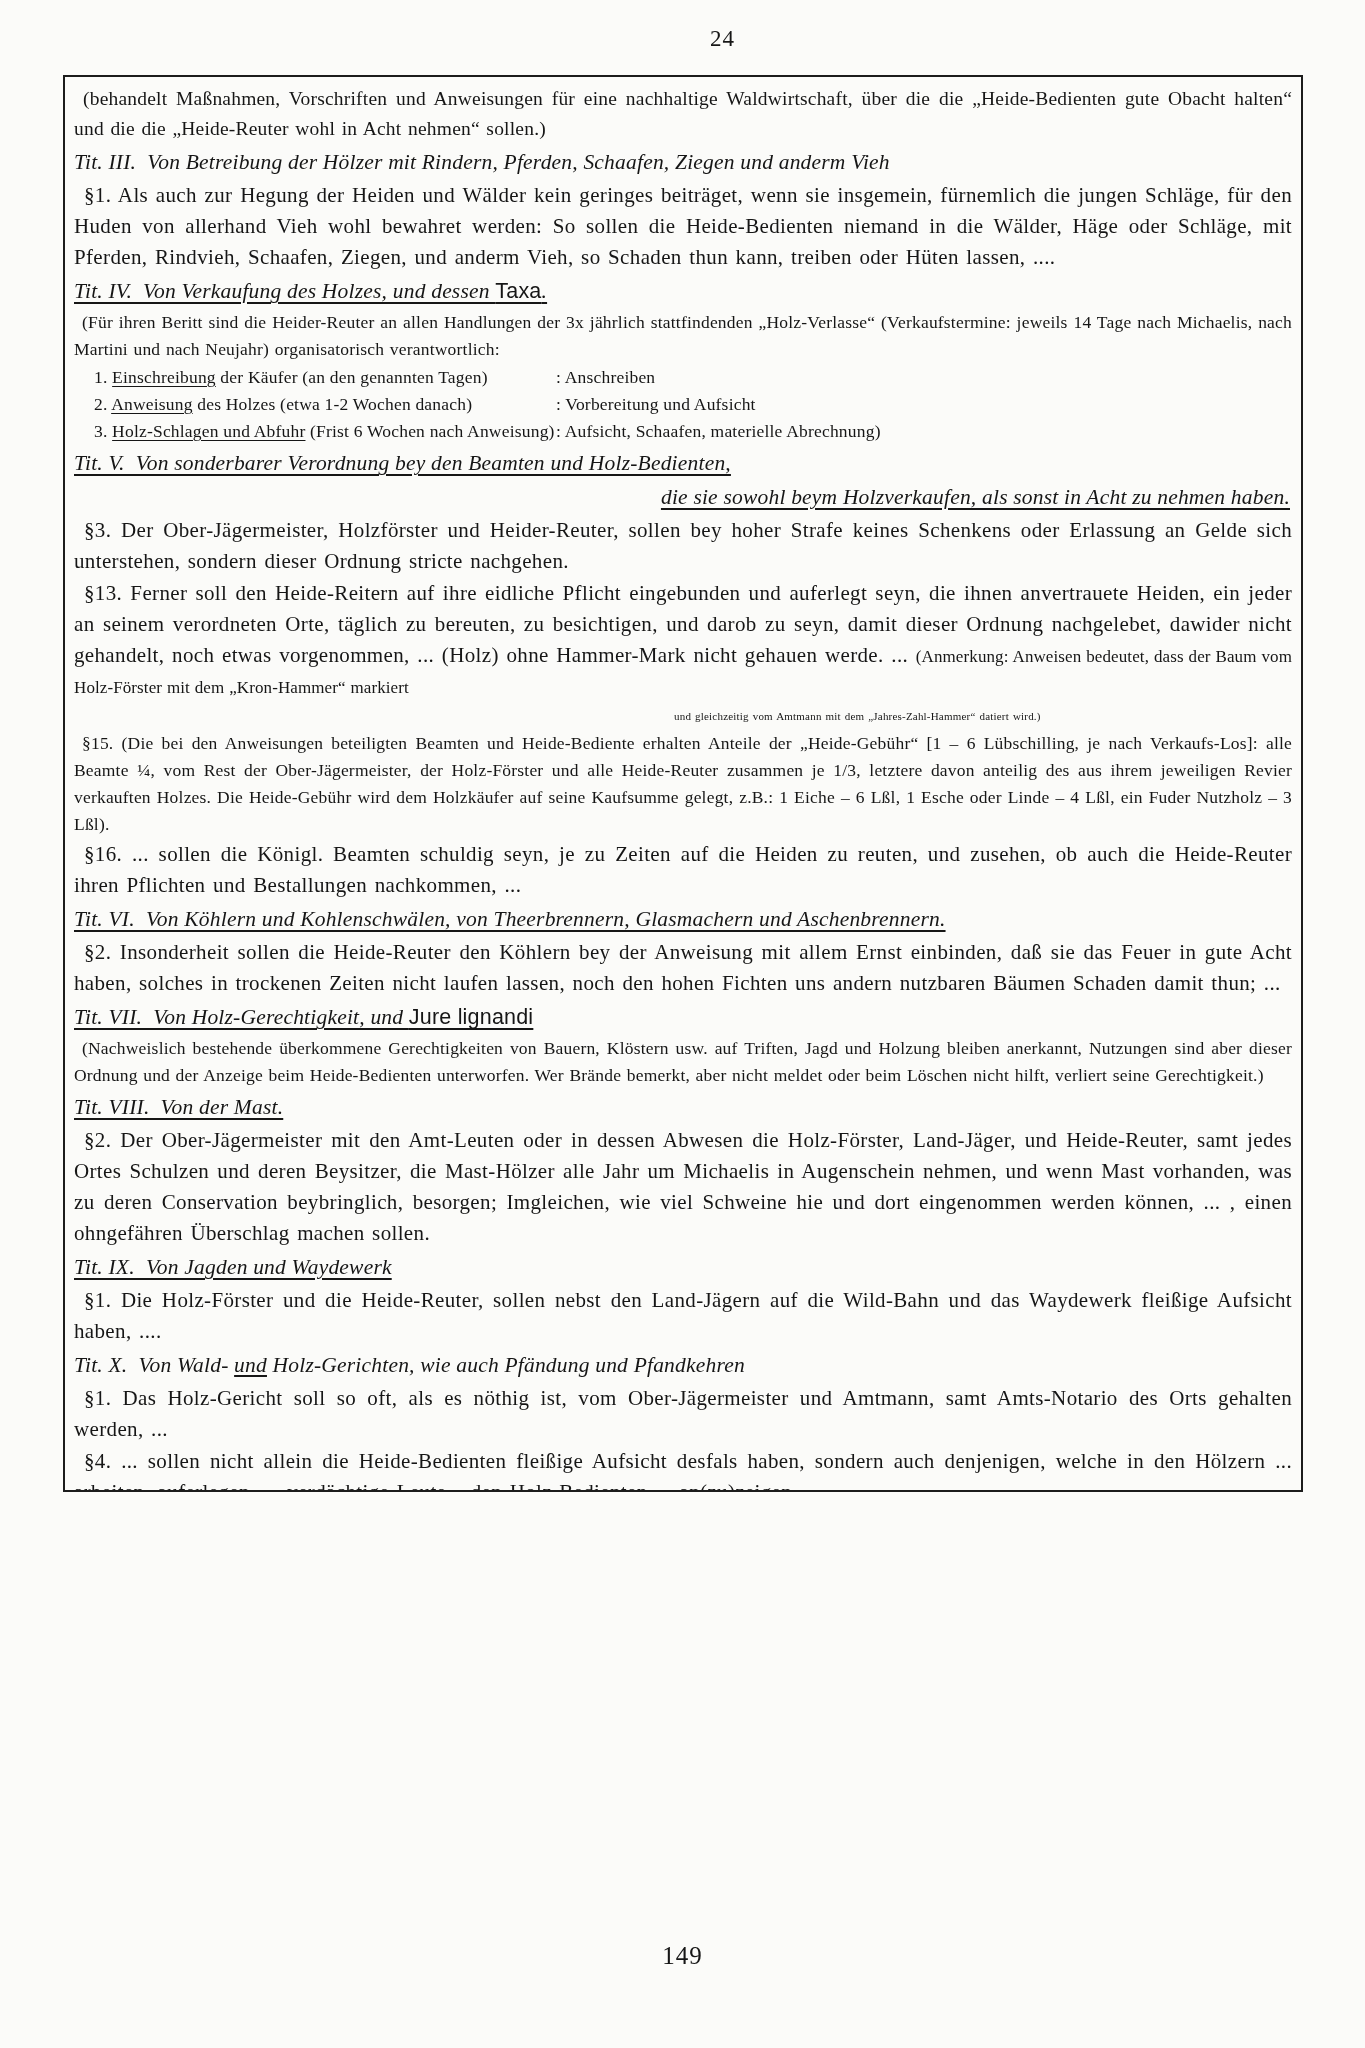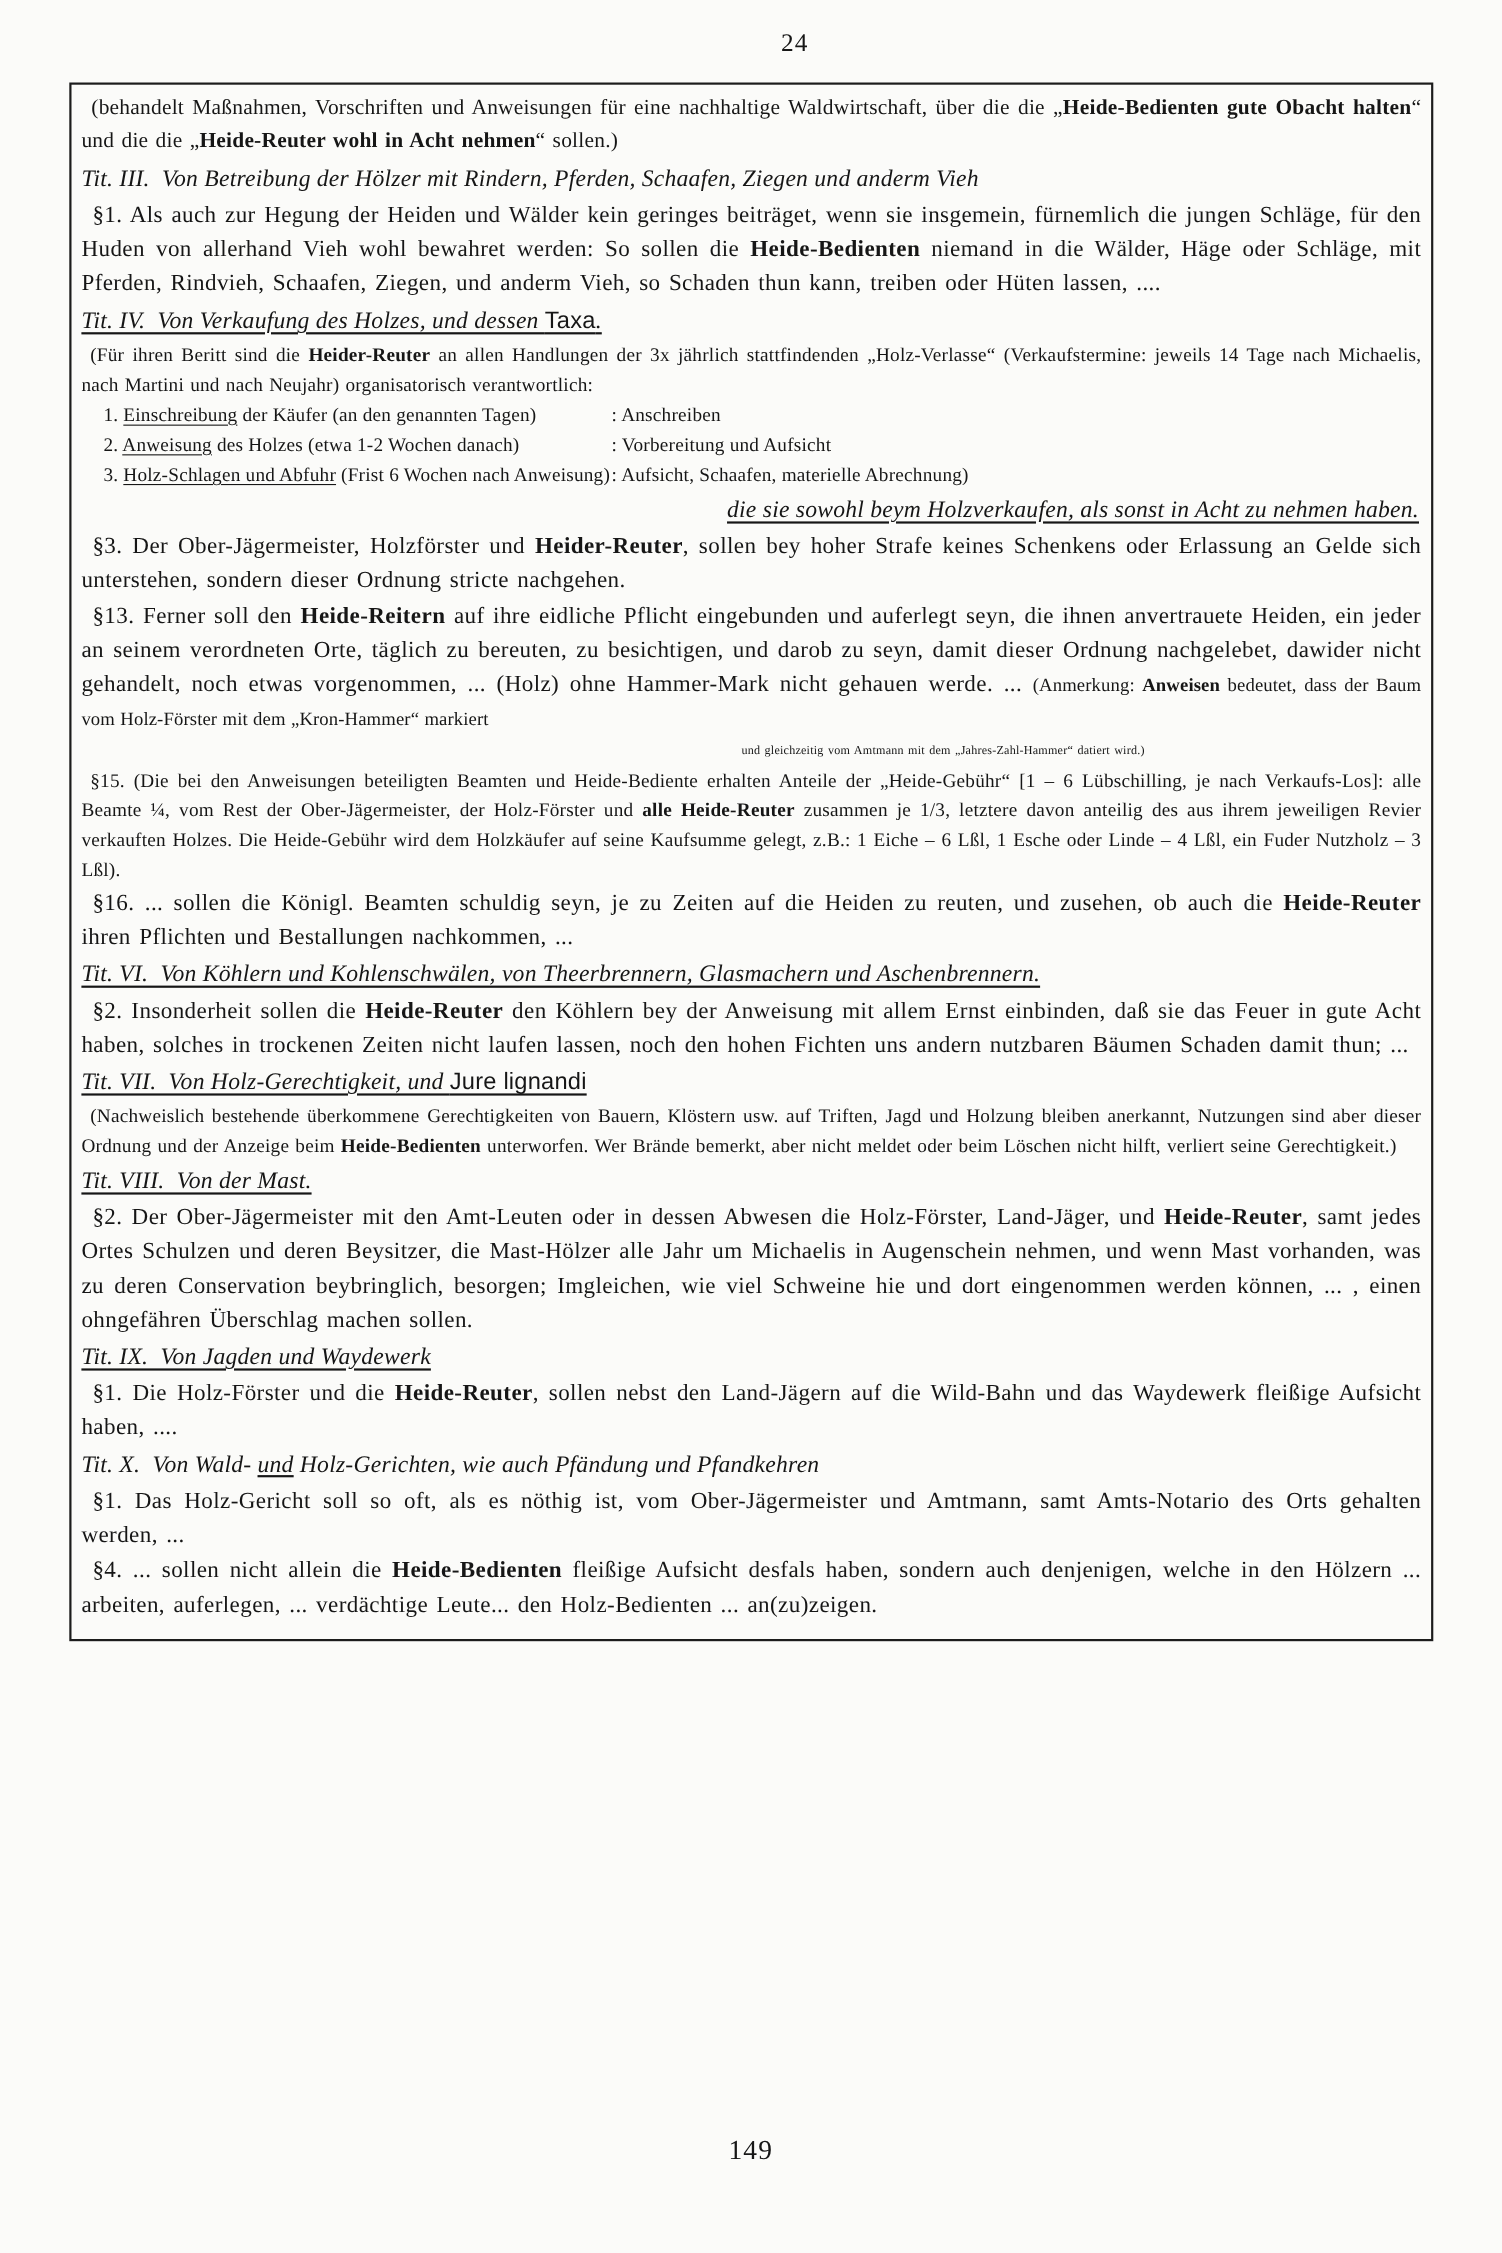--- a/index.html
+++ b/index.html
@@ -44,21 +44,21 @@
   }
   .note-cont{
     margin-left:600px;text-indent:0;text-align:left;font-size:11px;line-height:26px;
   }
   .listrow{
     display:flex;font-size:17.5px;line-height:27px;
     padding-left:20px;letter-spacing:0.2px;
   }
   .list-left{flex:0 0 462px;}
   .list-right{flex:1;}
-  .sg-b{font-weight:bold;}
+  .sg-b{font-weight:normal;}
   .sg-u{text-decoration:underline;text-underline-offset:3px;}
   .sg-sm{font-size:17px;line-height:27px;letter-spacing:0.1px;word-spacing:0.5px;}
   .sg-sans{font-family:"Liberation Sans","DejaVu Sans",sans-serif;font-style:normal;}
 </style>
 </head>
 <body>
 
 <div class="pagenum-top">24</div>
 
 <div class="frame">
@@ -73,20 +73,21 @@
         <span class="list-right">: Anschreiben</span>
       </div>
       <div class="block listrow">
         <span class="list-left"><span>2. </span><span class="sg-u">Anweisung</span><span> des Holzes (etwa 1-2 Wochen danach)</span></span>
         <span class="list-right">: Vorbereitung und Aufsicht</span>
       </div>
       <div class="block listrow">
         <span class="list-left"><span>3. </span><span class="sg-u">Holz-Schlagen und Abfuhr</span><span> (Frist 6 Wochen nach Anweisung)</span></span>
         <span class="list-right">: Aufsicht, Schaafen, materielle Abrechnung)</span>
       </div>
+      <div class="block heading u-all"><span>Tit. V.&nbsp; Von sonderbarer Verordnung bey den Beamten und Holz-Bedienten,</span></div>
       <div class="block heading u-all align-right"><span>die sie sowohl beym Holzverkaufen, als sonst in Acht zu nehmen haben.</span></div>
       <div class="block para"><span>§3. Der Ober-Jägermeister, Holzförster und </span><span class="sg-b">Heider-Reuter</span><span>, sollen bey hoher Strafe keines Schenkens oder Erlassung an Gelde sich unterstehen, sondern dieser Ordnung stricte nachgehen.</span></div>
       <div class="block para"><span>§13. Ferner soll den </span><span class="sg-b">Heide-Reitern</span><span> auf ihre eidliche Pflicht eingebunden und auferlegt seyn, die ihnen anvertrauete Heiden, ein jeder an seinem verordneten Orte, täglich zu bereuten, zu besichtigen, und darob zu seyn, damit dieser Ordnung nachgelebet, dawider nicht gehandelt, noch etwas vorgenommen, ... (Holz) ohne Hammer-Mark nicht gehauen werde. ...  </span><span class="sg-sm">(Anmerkung: </span><span class="sg-b sg-sm">Anweisen</span><span class="sg-sm"> bedeutet, dass der Baum vom Holz-Förster mit dem „Kron-Hammer“ markiert</span></div>
       <div class="block small note-cont"><span>und gleichzeitig vom  Amtmann mit dem „Jahres-Zahl-Hammer“ datiert wird.)</span></div>
       <div class="block small"><span>§15. (Die bei den Anweisungen beteiligten Beamten und Heide-Bediente erhalten Anteile der „Heide-Gebühr“ [1 – 6 Lübschilling, je nach Verkaufs-Los]: alle Beamte ¼, vom Rest der Ober-Jägermeister, der Holz-Förster und </span><span class="sg-b">alle Heide-Reuter</span><span> zusammen je 1/3, letztere davon anteilig des aus ihrem jeweiligen Revier verkauften Holzes. Die Heide-Gebühr wird dem Holzkäufer auf seine Kaufsumme gelegt, z.B.: 1 Eiche – 6 Lßl, 1 Esche oder Linde – 4 Lßl, ein Fuder Nutzholz – 3 Lßl).</span></div>
       <div class="block para"><span>§16. ... sollen die Königl. Beamten schuldig seyn, je zu Zeiten auf die Heiden zu reuten, und zusehen, ob auch die </span><span class="sg-b">Heide-Reuter</span><span> ihren Pflichten und Bestallungen nachkommen, ...</span></div>
       <div class="block heading u-all"><span>Tit. VI.&nbsp; Von Köhlern und Kohlenschwälen, von Theerbrennern, Glasmachern und Aschenbrennern.</span></div>
       <div class="block para"><span>§2. Insonderheit sollen die </span><span class="sg-b">Heide-Reuter</span><span> den Köhlern bey der Anweisung mit allem Ernst einbinden, daß sie das Feuer in gute Acht haben, solches in trockenen Zeiten nicht laufen lassen, noch den hohen Fichten uns andern nutzbaren Bäumen Schaden damit thun; ...</span></div>
       <div class="block heading u-all"><span>Tit. VII.&nbsp; Von Holz-Gerechtigkeit, und </span><span class="sg-sans">Jure lignandi</span></div>
       <div class="block small"><span>(Nachweislich bestehende überkommene Gerechtigkeiten von Bauern, Klöstern usw. auf Triften, Jagd und Holzung bleiben anerkannt, Nutzungen sind aber dieser Ordnung und der Anzeige beim </span><span class="sg-b">Heide-Bedienten</span><span> unterworfen. Wer Brände bemerkt, aber nicht meldet oder beim Löschen nicht hilft, verliert seine Gerechtigkeit.)</span></div>

